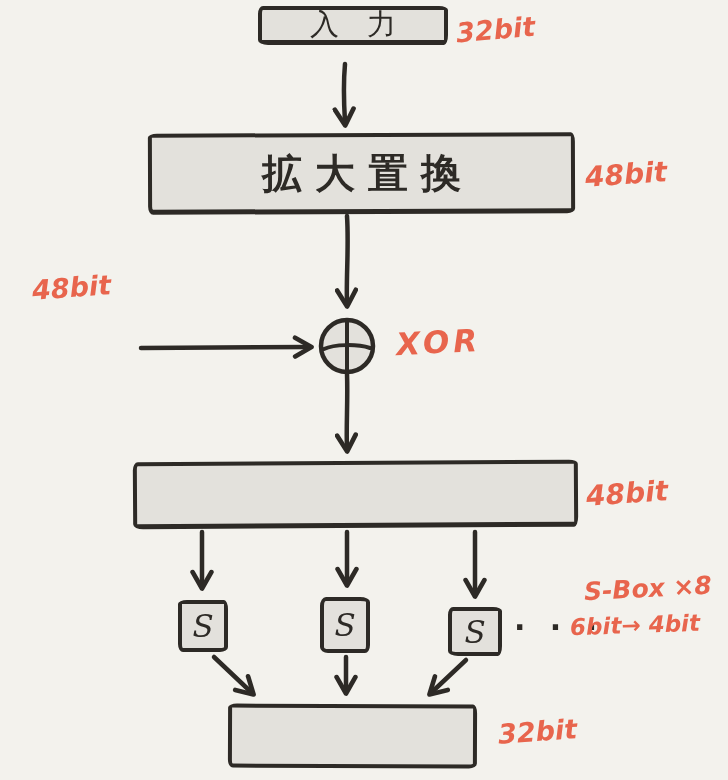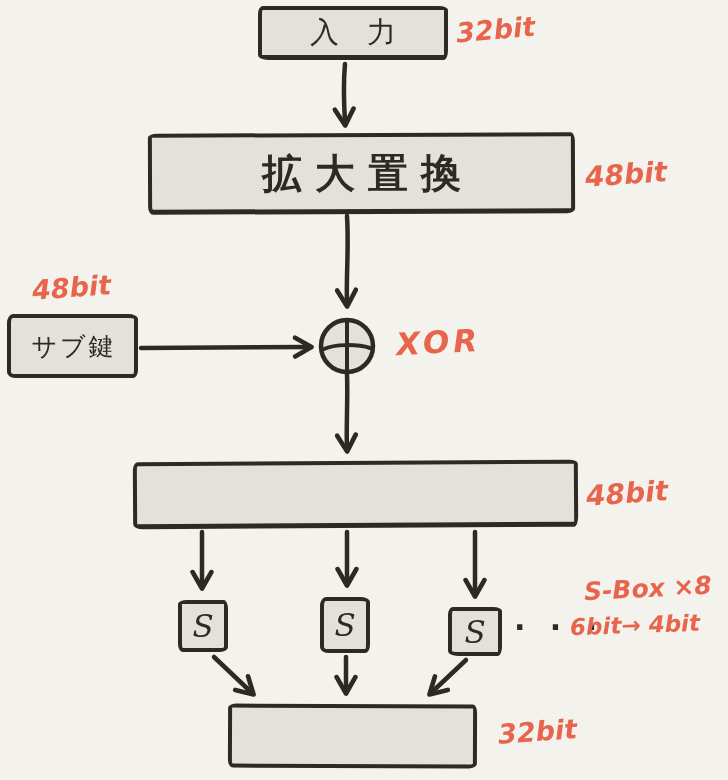--- a/index.html
+++ b/index.html
@@ -12,21 +12,21 @@
   .layer { position:absolute; left:0; top:0; }
   .box {
     position:absolute; box-sizing:border-box;
     background:#e3e1dc; border:4px solid #2d2a26;
     display:flex; align-items:center; justify-content:center;
     color:#2d2a26; z-index:2;
   }
   .r1 { border-radius: 5px 9px 4px 10px / 8px 4px 10px 5px; }
   .r2 { border-radius: 9px 4px 8px 5px / 4px 9px 5px 8px; }
   .r3 { border-radius: 6px 10px 5px 8px / 9px 5px 8px 6px; }
-  .box-input   { left:258px; top:6px;  width:190px; height:54px; font-size:29px; border-bottom-width:5px; }
+  .box-input   { left:258px; top:6px;  width:190px; height:39px; font-size:29px; border-bottom-width:5px; }
   .box-input span   { letter-spacing:28px; margin-right:-28px; }
   .box-expansion { left:148px; top:133px; width:427px; height:81px; font-size:40px; border-bottom-width:5px; transform:rotate(-0.2deg); }
   .box-expansion span { letter-spacing:13px; margin-right:-13px;font-weight:bold; }
   .box-subkey  { left:7px;  top:314px; width:131px; height:64px; font-size:25px; }
   .box-subkey span { letter-spacing:3px; margin-right:-3px; }
   .box-mid     { left:133px; top:461px; width:445px; height:67px; border-bottom-width:5px; transform:rotate(-0.35deg); }
   .box-output  { left:228px; top:704px; width:249px; height:64px; transform:rotate(0.2deg); }
   .sbox {
     font-family:"DejaVu Serif", serif; font-style:italic; font-size:31px;
   }
@@ -81,23 +81,20 @@
   </svg>
 
   <div class="box box-input r1">
     <span>入力</span>
   </div>
 
   <div class="box box-expansion r2">
     <span>拡大置換</span>
   </div>
 
-  <div class="box box-subkey r3">
-    <span>サブ鍵</span>
-  </div>
 
   <div class="box box-mid r1"></div>
 
   <div class="box sbox sbox-1 r2">
     <span>S</span>
   </div>
   <div class="box sbox sbox-2 r3">
     <span>S</span>
   </div>
   <div class="box sbox sbox-3 r1">

